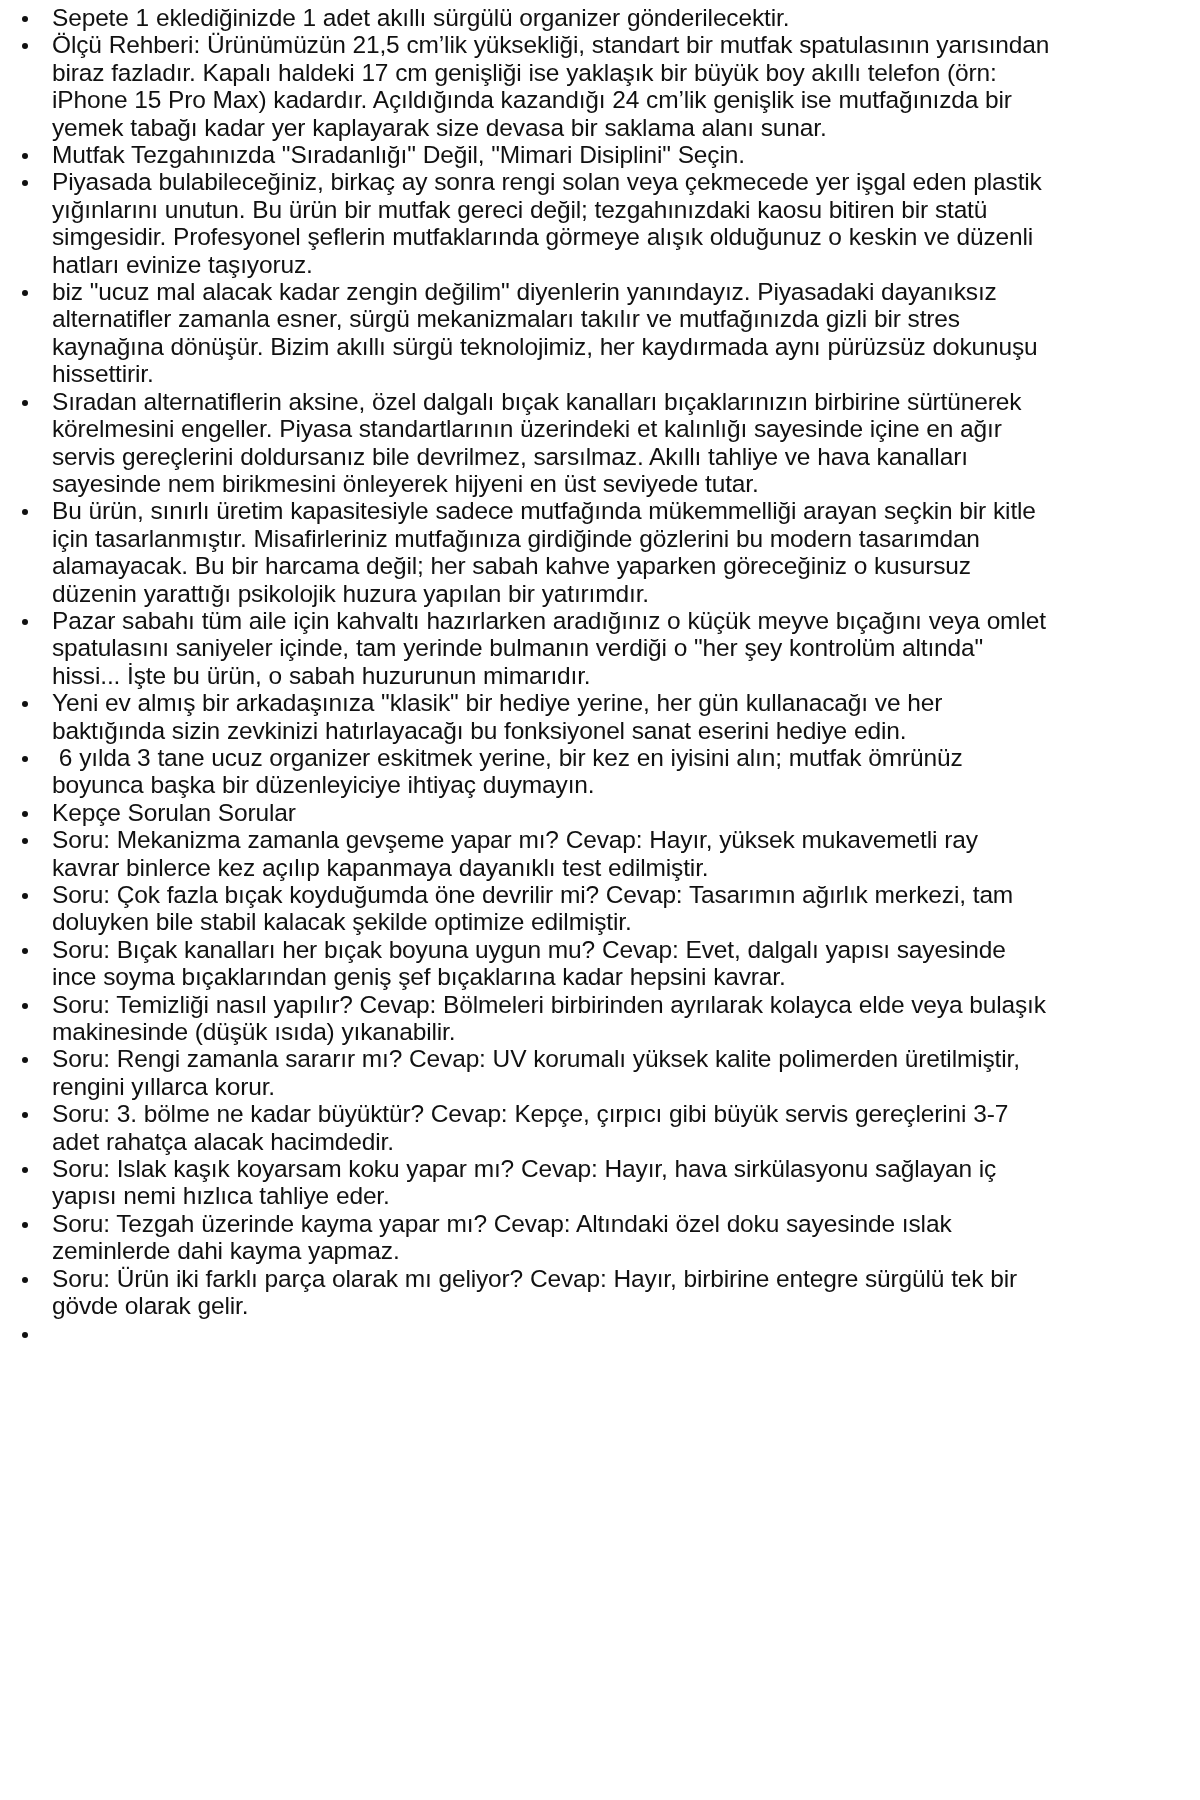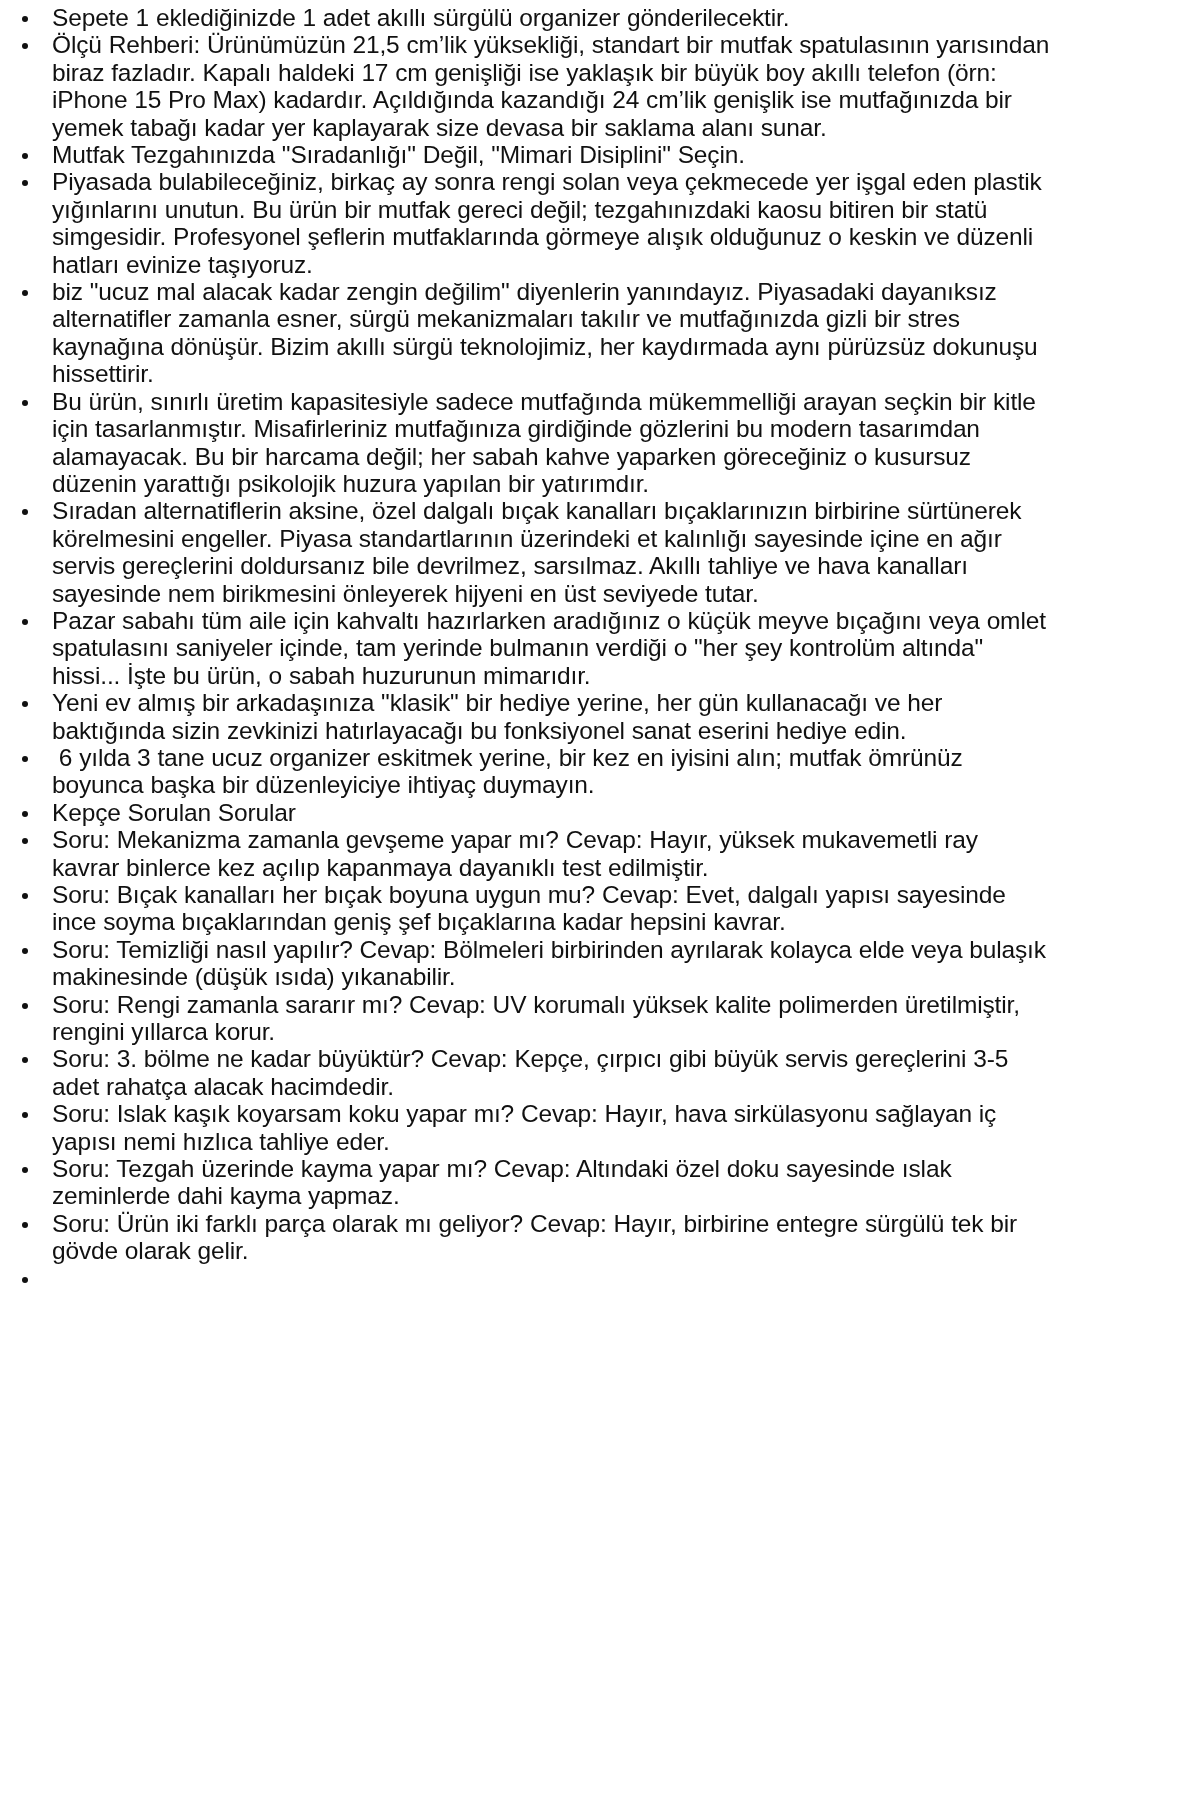--- a/index.html
+++ b/index.html
@@ -73,51 +73,54 @@
     <li>
         <span class="txt">Mutfak Tezgahınızda "Sıradanlığı" Değil, "Mimari Disiplini" Seçin.</span>
       </li>
     <li>
         <span class="txt">Piyasada bulabileceğiniz, birkaç ay sonra rengi solan veya çekmecede yer işgal eden plastik yığınlarını unutun. Bu ürün bir mutfak gereci değil; tezgahınızdaki kaosu bitiren bir statü simgesidir. Profesyonel şeflerin mutfaklarında görmeye alışık olduğunuz o keskin ve düzenli hatları evinize taşıyoruz.</span>
       </li>
     <li>
         <span class="txt">biz "ucuz mal alacak kadar zengin değilim" diyenlerin yanındayız. Piyasadaki dayanıksız alternatifler zamanla esner, sürgü mekanizmaları takılır ve mutfağınızda gizli bir stres kaynağına dönüşür. Bizim akıllı sürgü teknolojimiz, her kaydırmada aynı pürüzsüz dokunuşu hissettirir.</span>
       </li>
     <li>
-        <span class="txt">Bu ürün, sınırlı üretim kapasitesiyle sadece mutfağında mükemmelliği arayan seçkin bir kitle için tasarlanmıştır. Misafirleriniz mutfağınıza girdiğinde gözlerini bu modern tasarımdan alamayacak. Bu bir harcama değil; her sabah kahve yaparken göreceğiniz o kusursuz düzenin yarattığı psikolojik huzura yapılan bir yatırımdır.</span>
+        <span class="txt">Sıradan alternatiflerin aksine, özel dalgalı bıçak kanalları bıçaklarınızın birbirine sürtünerek körelmesini engeller. Piyasa standartlarının üzerindeki et kalınlığı sayesinde içine en ağır servis gereçlerini doldursanız bile devrilmez, sarsılmaz. Akıllı tahliye ve hava kanalları sayesinde nem birikmesini önleyerek hijyeni en üst seviyede tutar.</span>
       </li>
     <li>
-        <span class="txt">Sıradan alternatiflerin aksine, özel dalgalı bıçak kanalları bıçaklarınızın birbirine sürtünerek körelmesini engeller. Piyasa standartlarının üzerindeki et kalınlığı sayesinde içine en ağır servis gereçlerini doldursanız bile devrilmez, sarsılmaz. Akıllı tahliye ve hava kanalları sayesinde nem birikmesini önleyerek hijyeni en üst seviyede tutar.</span>
+        <span class="txt">Bu ürün, sınırlı üretim kapasitesiyle sadece mutfağında mükemmelliği arayan seçkin bir kitle için tasarlanmıştır. Misafirleriniz mutfağınıza girdiğinde gözlerini bu modern tasarımdan alamayacak. Bu bir harcama değil; her sabah kahve yaparken göreceğiniz o kusursuz düzenin yarattığı psikolojik huzura yapılan bir yatırımdır.</span>
       </li>
     <li>
         <span class="txt">Pazar sabahı tüm aile için kahvaltı hazırlarken aradığınız o küçük meyve bıçağını veya omlet spatulasını saniyeler içinde, tam yerinde bulmanın verdiği o "her şey kontrolüm altında" hissi... İşte bu ürün, o sabah huzurunun mimarıdır.</span>
       </li>
     <li>
         <span class="txt">Yeni ev almış bir arkadaşınıza "klasik" bir hediye yerine, her gün kullanacağı ve her baktığında sizin zevkinizi hatırlayacağı bu fonksiyonel sanat eserini hediye edin.</span>
       </li>
     <li>
         <span class="txt"> 6 yılda 3 tane ucuz organizer eskitmek yerine, bir kez en iyisini alın; mutfak ömrünüz boyunca başka bir düzenleyiciye ihtiyaç duymayın.</span>
       </li>
     <li>
         <span class="txt">Kepçe Sorulan Sorular</span>
       </li>
     <li>
         <span class="txt">Soru: Mekanizma zamanla gevşeme yapar mı? Cevap: Hayır, yüksek mukavemetli ray kavrar binlerce kez açılıp kapanmaya dayanıklı test edilmiştir.</span>
       </li>
     <li>
+        <span class="txt">Soru: Çok fazla bıçak koyduğumda öne devrilir mi? Cevap: Tasarımın ağırlık merkezi, tam doluyken bile stabil kalacak şekilde optimize edilmiştir.</span>
+      </li>
+    <li>
         <span class="txt">Soru: Bıçak kanalları her bıçak boyuna uygun mu? Cevap: Evet, dalgalı yapısı sayesinde ince soyma bıçaklarından geniş şef bıçaklarına kadar hepsini kavrar.</span>
       </li>
     <li>
         <span class="txt">Soru: Temizliği nasıl yapılır? Cevap: Bölmeleri birbirinden ayrılarak kolayca elde veya bulaşık makinesinde (düşük ısıda) yıkanabilir.</span>
       </li>
     <li>
         <span class="txt">Soru: Rengi zamanla sararır mı? Cevap: UV korumalı yüksek kalite polimerden üretilmiştir, rengini yıllarca korur.</span>
       </li>
     <li>
-        <span class="txt">Soru: 3. bölme ne kadar büyüktür? Cevap: Kepçe, çırpıcı gibi büyük servis gereçlerini 3-5 adet rahatça alacak hacimdedir.</span>
+        <span class="txt">Soru: 3. bölme ne kadar büyüktür? Cevap: Kepçe, çırpıcı gibi büyük servis gereçlerini 3-7 adet rahatça alacak hacimdedir.</span>
       </li>
     <li>
         <span class="txt">Soru: Islak kaşık koyarsam koku yapar mı? Cevap: Hayır, hava sirkülasyonu sağlayan iç yapısı nemi hızlıca tahliye eder.</span>
       </li>
     <li>
         <span class="txt">Soru: Tezgah üzerinde kayma yapar mı? Cevap: Altındaki özel doku sayesinde ıslak zeminlerde dahi kayma yapmaz.</span>
       </li>
     <li>
         <span class="txt">Soru: Ürün iki farklı parça olarak mı geliyor? Cevap: Hayır, birbirine entegre sürgülü tek bir gövde olarak gelir.</span>
       </li>

